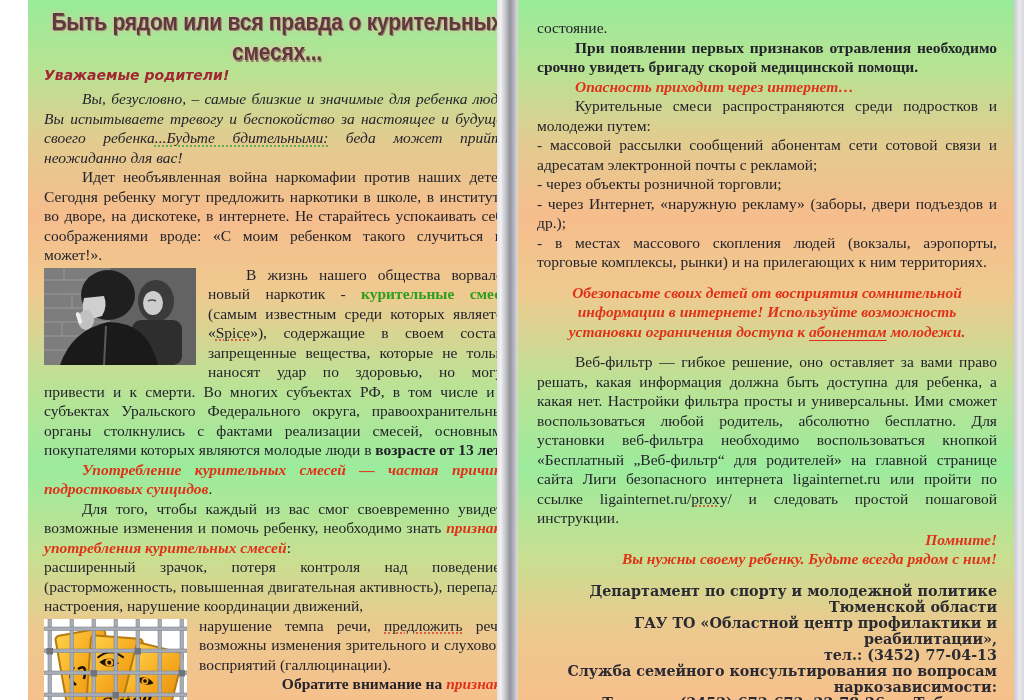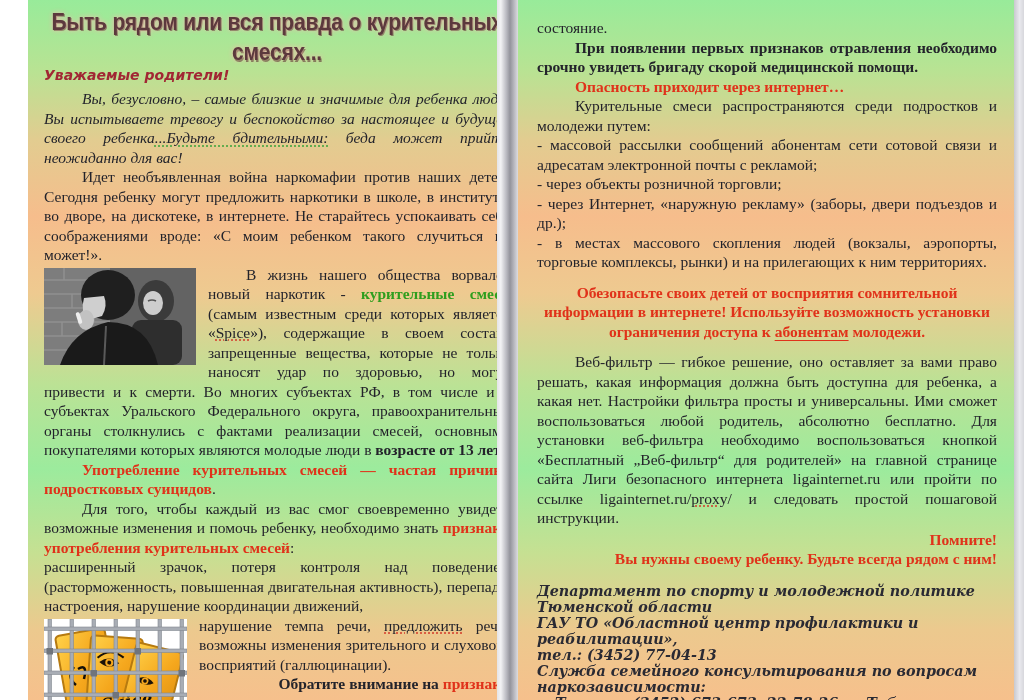--- a/index.html
+++ b/index.html
@@ -13,38 +13,38 @@
   .page-left{left:0;width:497px;padding:6px 15px 11px 16px;box-sizing:border-box;margin-left:28px;}
   .page-right{left:518px;width:496px;padding:18px 17px 0 19px;box-sizing:border-box;}
   .spine{position:absolute;left:497px;top:0;width:21px;height:700px;
          background:linear-gradient(90deg,#e4e4e8 0%,#f2f2f4 18%,#b9b9c0 45%,#93939b 62%,#b5b5bc 80%,#dcdce0 100%);}
   .edge-right{position:absolute;left:1014px;top:0;width:10px;height:700px;
               background:linear-gradient(90deg,#c9c9cf 0%,#e9e9ee 55%,#d7d7dc 100%);}
   p{margin:0;font-size:15.5px;line-height:19.5px;color:#23232b;text-align:justify;}
   .indent{text-indent:38px;}
   .bold{font-weight:bold;}
   .ital{font-style:italic;}
-  .red{color:#e0321a;font-weight:bold;}
+  .red{color:#e0321a;font-weight:bold;font-style:italic;}
   .green{color:#2f9e1e;font-weight:bold;}
   .center{text-align:right;}
   .doc-title{margin:2px 0 3px;text-align:center;font-family:"Liberation Sans",sans-serif;
              font-weight:bold;font-size:21px;line-height:26px;letter-spacing:-0.2px;
              color:#5c393d;transform:scaleY(1.18);transform-origin:50% 20%;
              text-shadow:0 0 5px rgba(255,175,175,.95), 1px 1px 0 rgba(60,25,25,.55);}
   .greeting{margin:4px 0 3px;font-family:"DejaVu Sans",sans-serif;
             font-weight:bold;font-size:14px;line-height:22px;color:#a12734;font-style:italic;}
   .sq-green{text-decoration:underline dotted #3aa23a;text-underline-offset:3px;}
   .sq-red{text-decoration:underline dotted #d23a2a;text-underline-offset:2px;}
   .u-line{text-decoration:underline;}
   .photo{float:left;margin:3px 12px 4px 0;border:0;display:block;}
   .p-protect{margin:11px 6px 11px 6px;text-align:center;}
   .h-remember{margin-top:2px;}
   .footer{margin-top:14px;}
-  .footer p{font-family:"DejaVu Serif",serif;font-style:italic;font-weight:bold;
-            font-size:14.3px;line-height:16px;text-align:left;color:#2a2a33;}
+  .footer p{font-family:"DejaVu Serif",serif;font-weight:bold;
+            font-size:14.3px;line-height:16px;text-align:right;color:#2a2a33;}
   .clear{clear:both;}
 </style>
 </head>
 <body>
 
 <div id="leaflet">
 
   <div class="page page-left">
     <h1 class="doc-title">Быть рядом или вся правда о курительных смесях...</h1>
     <h2 class="greeting">Уважаемые родители!</h2>

